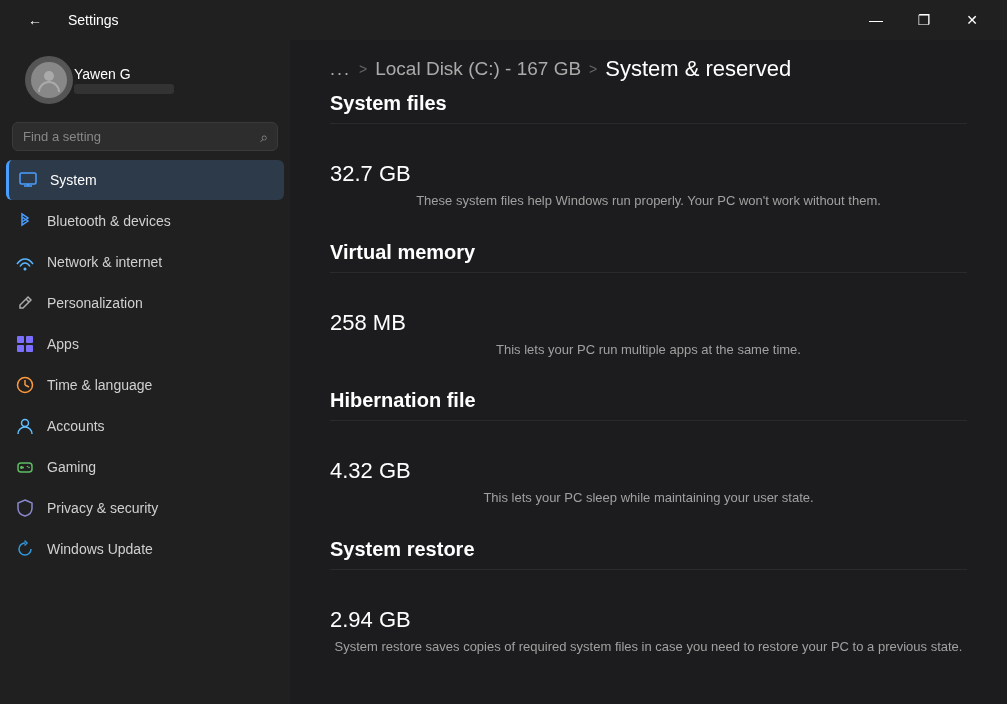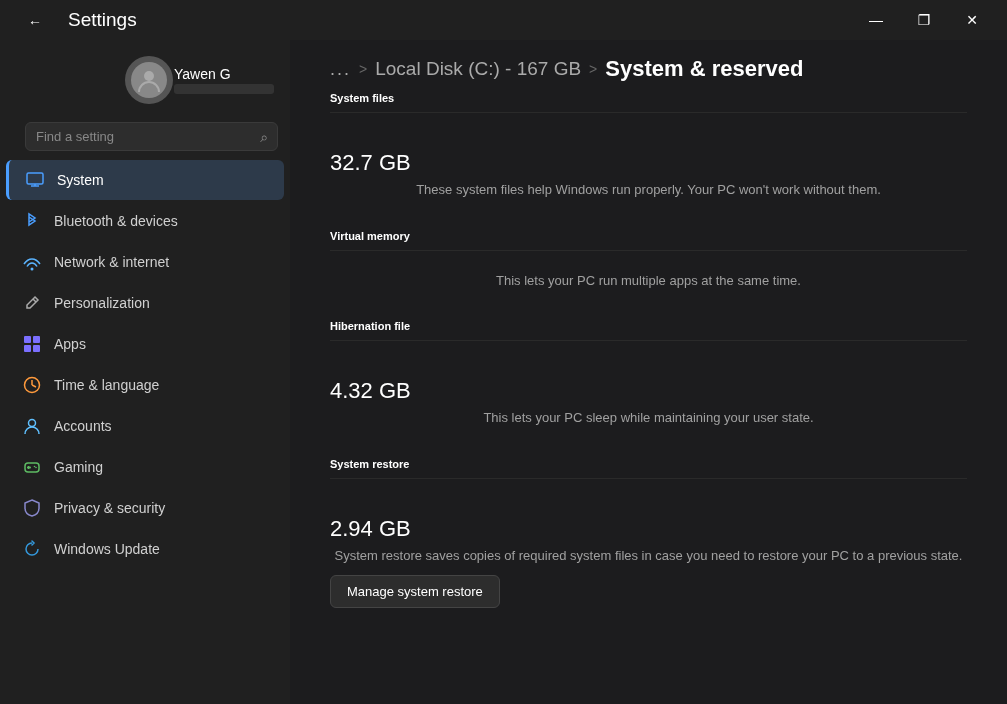--- a/index.html
+++ b/index.html
@@ -23,21 +23,21 @@
       height: 40px;
       padding: 0 12px;
       flex-shrink: 0;
     }
     .titlebar-left {
       display: flex;
       align-items: center;
       gap: 10px;
     }
     .titlebar-title {
-      font-size: 19px;
+      font-size: 14px;
       color: #ffffff;
     }
     .titlebar-controls {
       display: flex;
       gap: 2px;
     }
     .titlebar-btn {
       width: 46px;
       height: 32px;
       background: transparent;
@@ -66,22 +66,21 @@
       flex-shrink: 0;
       overflow-y: auto;
       padding-bottom: 10px;
     }
 
     
     .user-profile {
       display: flex;
       align-items: center;
       gap: 1px;
-      padding: 16px 16px 10px 4px;
-      justify-content: flex-end;
+      padding: 16px 16px 10px 25px;
     }
     .avatar {
       width: 48px;
       height: 48px;
       border-radius: 50%;
       background: #555;
       display: flex;
       align-items: center;
       justify-content: center;
       flex-shrink: 0;
@@ -112,21 +111,21 @@
       background: #333;
       border-radius: 3px;
       padding: 1px 4px;
       margin-top: 2px;
       width: 100px;
       height: 10px;
     }
 
     
     .search-container {
-      padding: 8px 12px 8px 25px;
+      padding: 8px 12px 8px 12px;
       position: relative;
     }
     .search-input {
       width: 100%;
       background: #2d2d2d;
       border: 1px solid #3a3a3a;
       border-radius: 6px;
       color: #ccc;
       font-size: 13px;
       padding: 6px 10px 6px 10px;
@@ -141,21 +140,21 @@
       color: #888;
       font-size: 14px;
       pointer-events: none;
     }
 
     
     .nav-item {
       display: flex;
       align-items: center;
       gap: 12px;
-      padding: 10px 16px;
+      padding: 10px 9px;
       cursor: pointer;
       border-radius: 6px;
       margin: 1px 6px;
       color: #d0d0d0;
       font-size: 14px;
     }
     .nav-item.active {
       background: #2d3a4a;
       color: #ffffff;
       border-left: 3px solid #4a9eff;
@@ -207,36 +206,36 @@
       color: #666;
       font-size: 14px;
     }
     .breadcrumb-item {
       font-size: 19px;
       color: #aaa;
       cursor: pointer;
     }
     .breadcrumb-item.current {
       font-size: 22px;
-      font-weight: 700;
+      font-weight: 400;
       color: #ffffff;
       cursor: default;
     }
 
     
     .content-inner {
       padding: 0 40px 30px 40px;
     }
 
     .section {
       margin-bottom: 30px;
     }
 
     .section-title {
-      font-size: 11px;
+      font-size: 20px;
       font-weight: 600;
       color: #ffffff;
       margin-bottom: 8px;
     }
 
     .section-value {
       font-size: 22px;
       font-weight: 400;
       color: #ffffff;
       margin-bottom: 4px;
@@ -420,25 +419,26 @@
     <div class="content-inner" id="content-sections">
         <div class="section">
           <div class="section-title">System files</div>
           <hr class="divider">
           <div class="section-value">32.7 GB</div>
           <div class="section-desc">These system files help Windows run properly. Your PC won't work without them.</div>
         </div>
         <div class="section">
           <div class="section-title">Virtual memory</div>
           <hr class="divider">
+          <div class="section-value">258 MB</div>
           <div class="section-desc">This lets your PC run multiple apps at the same time.</div>
         </div>
         <div class="section">
           <div class="section-title">Hibernation file</div>
           <hr class="divider">
           <div class="section-value">4.32 GB</div>
           <div class="section-desc">This lets your PC sleep while maintaining your user state.</div>
         </div>
-        <div class="section"><div class="section-title">System restore</div><hr class="divider"><div class="section-value">2.94 GB</div><div class="section-desc">System restore saves copies of required system files in case you need to restore your PC to a previous state.</div><button class="btn-action">Manage system restore</button></div>
+        <div class="section"><div class="section-title">System restore</div><hr class="divider"><div class="section-value">2.94 GB</div><div class="section-desc">System restore saves copies of required system files in case you need to restore your PC to a previous state.</div></div>
       </div>
 
   </div>
 </div>
 
 </body></html>

